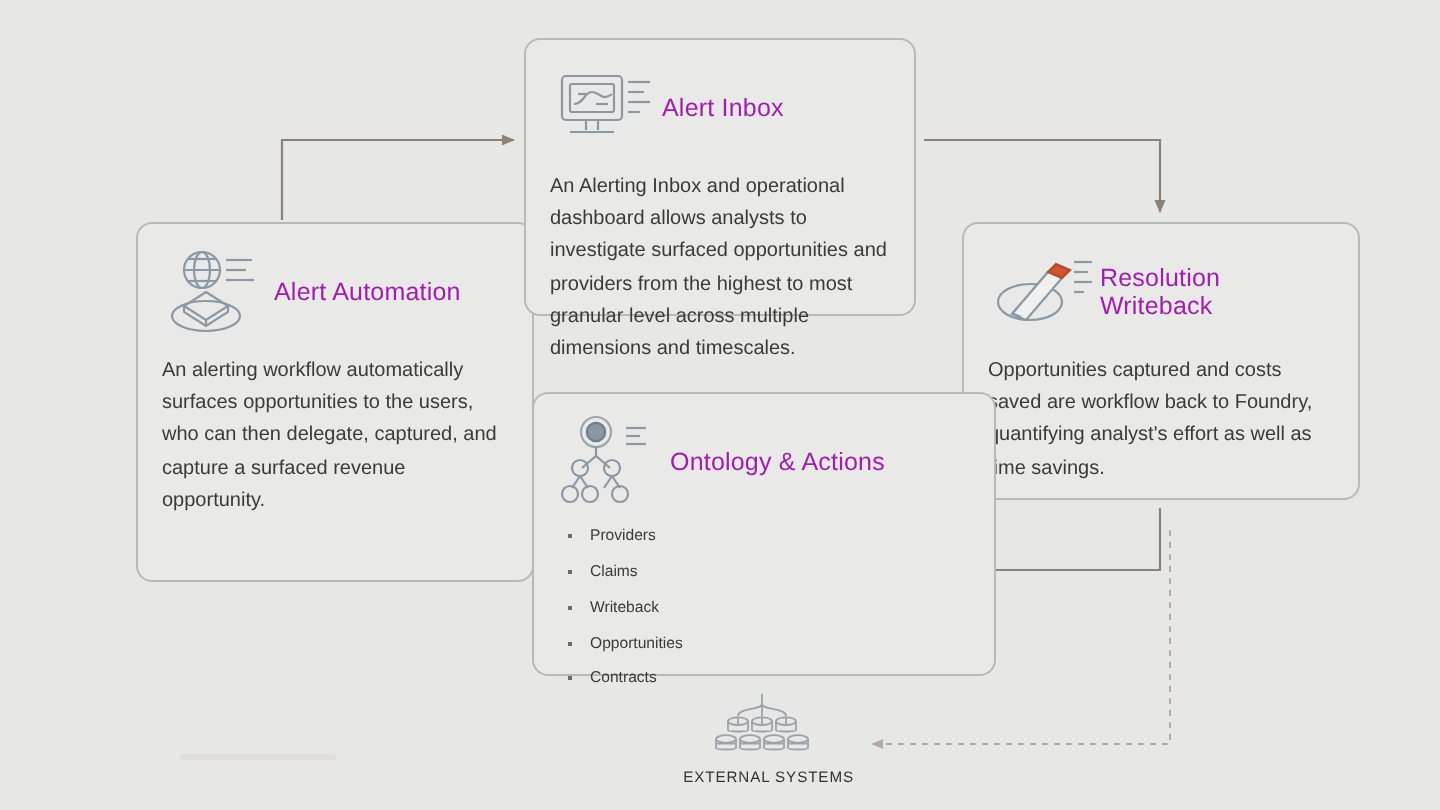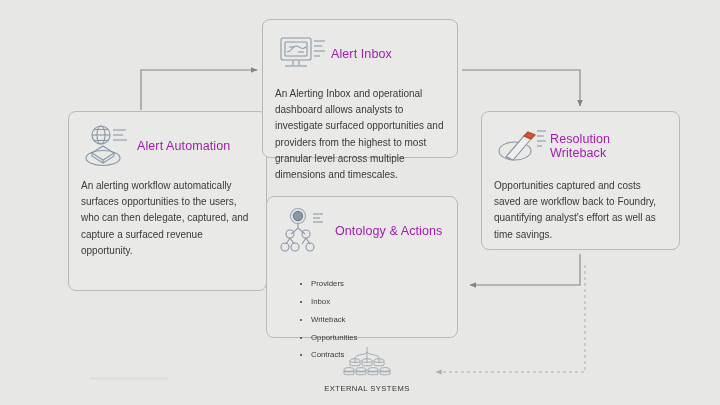--- a/index.html
+++ b/index.html
@@ -36,46 +36,46 @@
     letter-spacing:.1px;
   }
   .card-body{
     padding:4px 12px 10px 12px;
     font-size:10px;
     line-height:1.62;
     color:#3a3a3a;
   }
   .bullets{
     padding:2px 12px 10px 14px;
-    margin:18px;
+    margin:2px;
     list-style:none;
     font-size:7.8px;
     color:#3a3a3a;
   }
   .bullets li{
     position:relative;
     padding-left:12px;
     margin:0 0 8.5px 0;
     line-height:1.2;
   }
   .bullets li:before{
     content:"";
     position:absolute;left:1px;top:4px;
     width:2px;height:2px;background:#6a6a6a;
   }
 
   
   #card-alert-automation{left:41px;top:111px;width:199px;height:180px;margin-left:27px;}
   #card-alert-inbox{left:262px;top:19px;width:196px;height:139px;}
   #card-resolution-writeback{left:481px;top:111px;width:199px;height:139px;}
-  #card-ontology{left:266px;top:196px;width:192px;height:142px;}
+  #card-ontology{left:266px;top:196px;width:232px;height:142px;}
 
   #external-systems{
     position:absolute;left:307px;top:347px;width:120px;height:48px;
-    display:flex;flex-direction:column;align-items:center;
+    display:flex;flex-direction:column;align-items:flex-end;
   }
   #external-systems .es-label{
     font-size:7.6px;color:#333;letter-spacing:.45px;margin-top:1px;
   }
   .faint-rule{
     position:absolute;left:90px;top:377px;width:78px;height:3px;
     background:#dedcda;border-radius:1px;opacity:.85;
   }
 </style>
 </head>
@@ -193,21 +193,21 @@
             <line x1="34" y1="7" x2="44" y2="7"></line>
             <line x1="34" y1="11" x2="41" y2="11"></line>
             <line x1="34" y1="15" x2="44" y2="15"></line>
           </g>
         </svg>
       </div>
       <div class="card-title">Ontology &amp; Actions</div>
     </div>
     <ul class="bullets">
       <li>Providers</li>
-      <li>Inbox</li>
+      <li>Claims</li>
       <li>Writeback</li>
       <li>Opportunities</li>
       <li>Contracts</li>
     </ul>
   </div>
 
   <div id="external-systems">
     <svg width="92" height="36" viewBox="0 0 92 36">
       <g fill="none" stroke="#9aa3ad" stroke-width="0.9">
         <path d="M46,0 L46,5 C46,8 34,7 34,11 M46,5 C46,8 58,7 58,11 M46,5 L46,11"></path>

